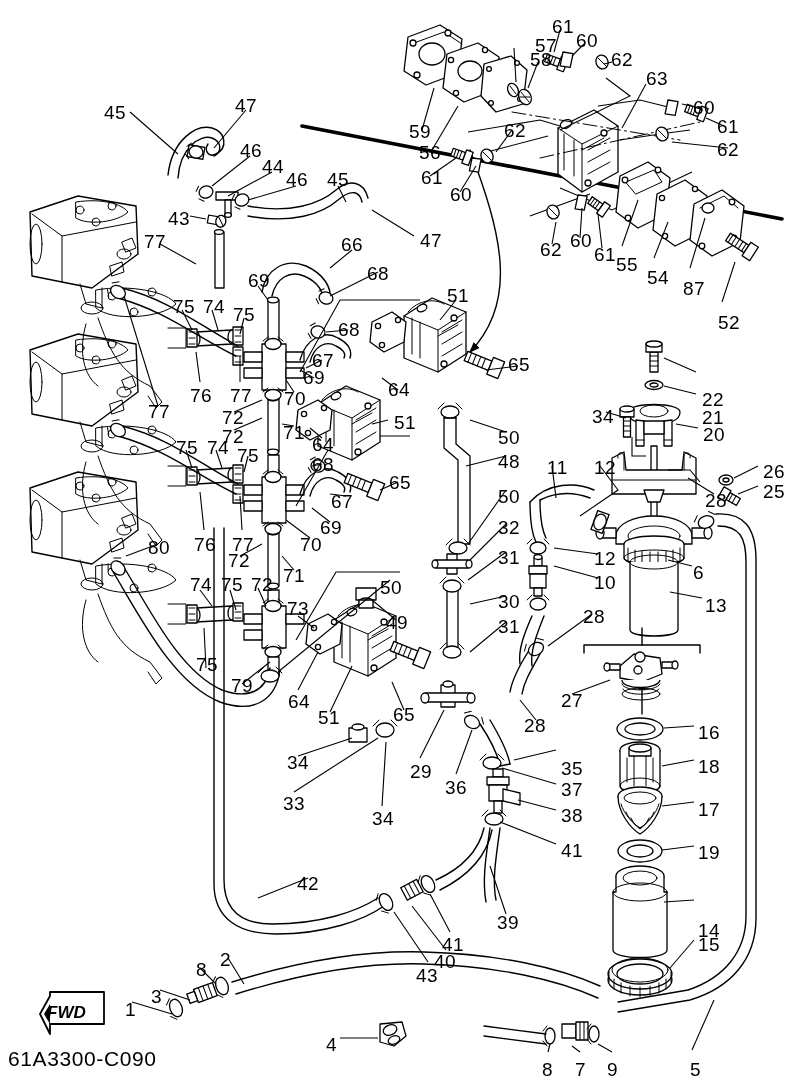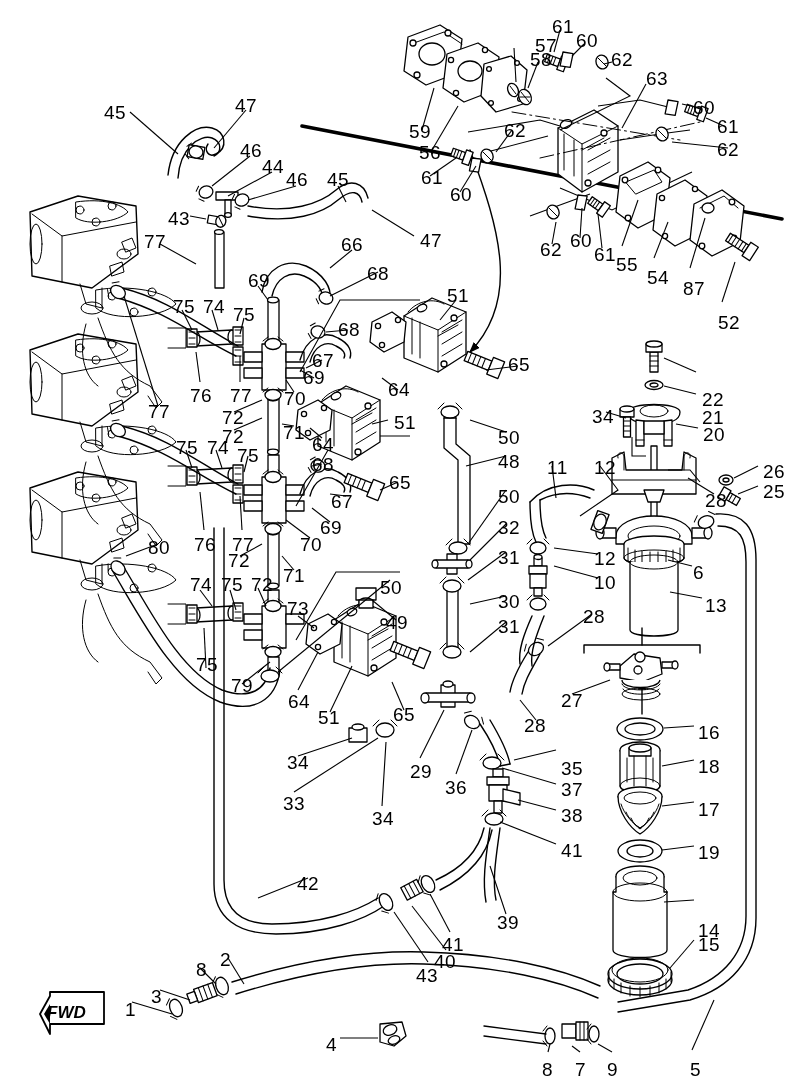--- a/index.html
+++ b/index.html
@@ -991,20 +991,21 @@
       <path d="M602,248 L598,214"></path>
     </g>
   </svg>
 
   <svg style="position:absolute;left:38px;top:990px;width:74px;height:48px;" viewBox="0 0 74 48">
     <path class="fw" d="M12,2 L66,2 L66,34 L12,34 L12,44 L2,24 L12,6 z" style="fill:#fff;stroke:#000;stroke-width:1.8;stroke-linejoin:round;"></path>
     <path d="M6,24 L12,14 L12,34 z" fill="#000"></path>
   </svg>
   <div id="fwd-text">FWD</div>
 
+  <div id="diagram-code">61A3300-C090</div>
 
   <div id="callout-layer">
       <div class="lbl" style="left: 104px; top: 103px;">45</div>
       <div class="lbl" style="left: 235px; top: 96px;">47</div>
       <div class="lbl" style="left: 240px; top: 141px;">46</div>
       <div class="lbl" style="left: 262px; top: 157px;">44</div>
       <div class="lbl" style="left: 286px; top: 170px;">46</div>
       <div class="lbl" style="left: 327px; top: 170px;">45</div>
       <div class="lbl" style="left: 168px; top: 209px;">43</div>
       <div class="lbl" style="left: 420px; top: 231px;">47</div>

